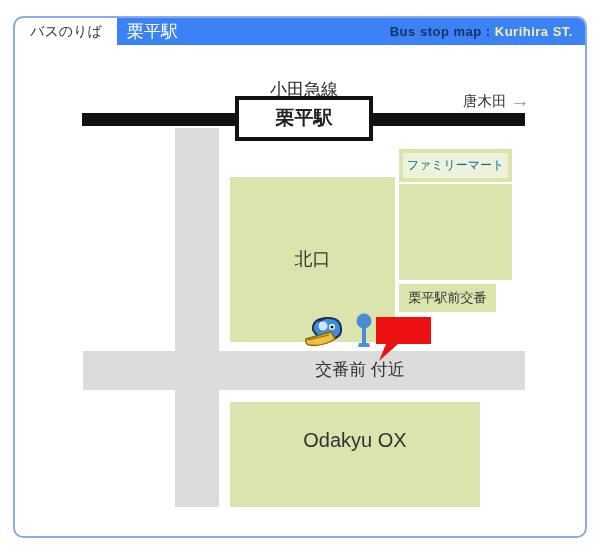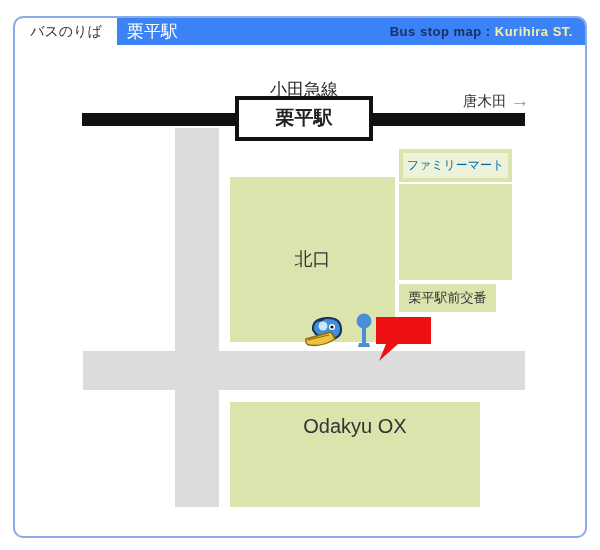--- a/index.html
+++ b/index.html
@@ -36,21 +36,21 @@
   #plaza { left:215px; top:131px; width:165px; height:165px; display:flex;
     flex-direction:column; align-items:center; justify-content:center;
     font-size:18px; line-height:1.55;margin-top:28px; }
   #fm { left:384px; top:131px; width:113px; height:33px; padding:4px; }
   #fm .inner { background:#edf3da; width:100%; height:100%; text-align:center;
     line-height:25px; font-size:12px; color:#0369a1; }
   #blk2 { left:384px; top:166px; width:113px; height:96px; }
   #koban { left:384px; top:266px; width:97px; height:28px; text-align:center;
     line-height:28px; font-size:13px; }
   #odakyu { left:215px; top:384px; width:250px; height:105px; text-align:center;
-    padding-top:13px; font-size:20px; }
+    padding-top:27px; font-size:20px; }
   #bird { left:288px; top:297px; width:44px; height:34px; z-index:4; }
   #pole { left:340px; top:295px; width:18px; height:36px; z-index:4; }
   #flag { left:361px; top:299px; width:56px; height:45px; z-index:4; }
   #stoplbl { left:250px; top:340px; width:190px; text-align:center;
     font-size:17px; color:#333; z-index:5; }
 </style>
 </head>
 <body>
 
 <div id="panel">
@@ -105,14 +105,15 @@
       <path d="M4 30 h10 l1 4 h-12 Z" fill="#4a8fd4"></path>
     </svg>
   </div>
 
   <div class="abs" id="flag">
     <svg width="56" height="45" viewBox="0 0 56 45">
       <polygon points="0,0 55,0 55,27 22,27 3,44 10,27 0,27" fill="#ee1111"></polygon>
     </svg>
   </div>
 
+  <div class="abs" id="stoplbl">交番前 付近</div>
 
 </div>
 
 </body></html>

